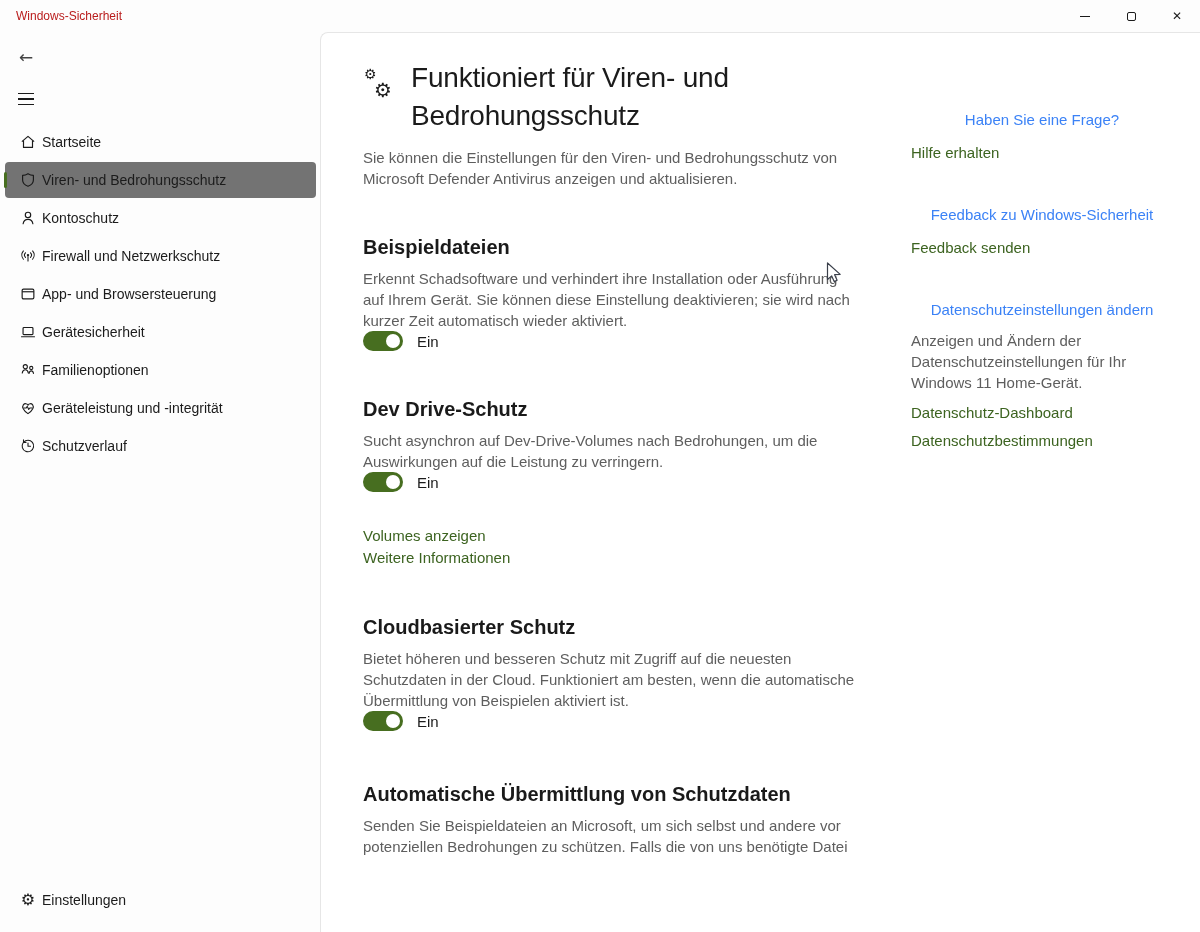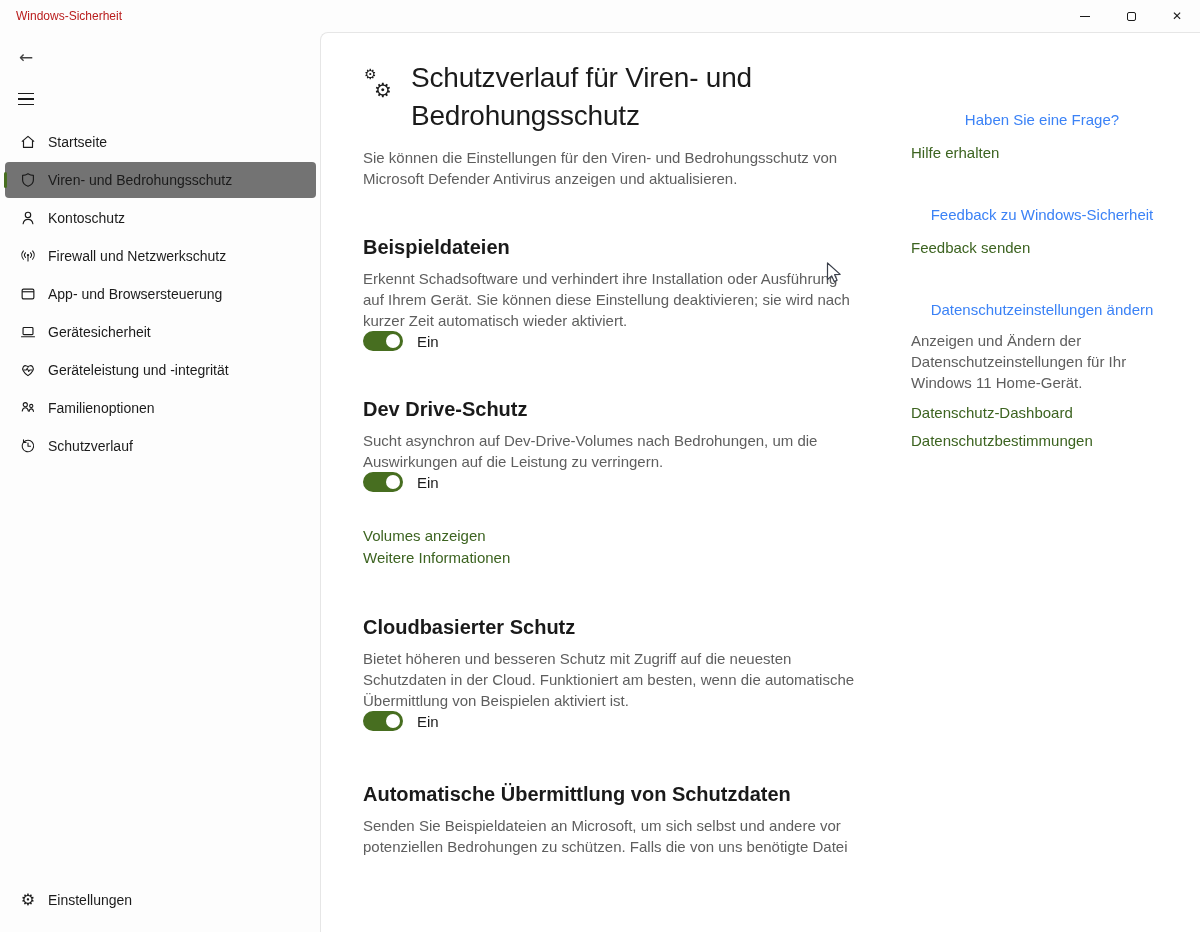--- a/index.html
+++ b/index.html
@@ -26,21 +26,21 @@
 
   
   .sidebar { width: 320px; flex: none; display: flex; flex-direction: column; }
   .icon-btn { width: 32px; height: 30px; display: flex; align-items: center; justify-content: center; margin-left: 10px; background: none; border: none; padding: 0; }
   .back-btn { margin-top: 10px; font-size: 17px; font-family: "DejaVu Sans", sans-serif; color: #444; }
   .hamburger { margin-top: 12px; flex-direction: column; gap: 4px; }
   .hamburger i { display: block; width: 16px; height: 1.6px; background: #1b1b1b; }
   .nav { margin-top: 8px; }
   .nav-item {
     height: 36px; margin: 2px 4px 2px 5px; padding-left: 14px;
-    border-radius: 4px; display: flex; align-items: center; gap: 11px;
+    border-radius: 4px; display: flex; align-items: center; gap: 5px;
     position: relative; font-size: 14px; color: #1b1b1b; cursor: default;
   }
   .nav-item.selected { background: #737373; }
   .nav-item .accent { position: absolute; left: -1px; top: 10px; width: 3px; height: 16px; border-radius: 2px; background: #476e20; }
   .nav-item svg { flex: none; }
   .sidebar-footer { margin-top: auto; margin-bottom: 12px; }
   .gear-glyph { font-family: "DejaVu Sans", sans-serif; font-size: 16px; line-height: 1; color: #1b1b1b; width: 18px; text-align: center; }
 
   
   .card {
@@ -161,38 +161,38 @@
 
       <div class="nav-item">
         <svg width="18" height="18" viewBox="0 0 20 20" fill="none" stroke="#1b1b1b" stroke-width="1.3" stroke-linecap="round">
           <rect x="4.5" y="5" width="11" height="8" rx="1"></rect>
             <path d="M2.8 15.3 H17.2"></path>
         </svg>
         <span>Gerätesicherheit</span>
       </div>
 
       <div class="nav-item">
-        <svg width="18" height="18" viewBox="0 0 20 20" fill="none" stroke="#1b1b1b" stroke-width="1.2" stroke-linejoin="round" stroke-linecap="round">
-          <path d="M10 16.2 C4.4 12.4 3.2 8.7 4.8 6.5 C6.3 4.5 9 4.9 10 6.9 C11 4.9 13.7 4.5 15.2 6.5 C16.8 8.7 15.6 12.4 10 16.2 Z"></path>
-          <path d="M5.6 10 H8 L9.2 8.2 L10.8 11.6 L12 10 H14.4"></path>
-        </svg>
-        <span>Geräteleistung und -integrität</span>
-      </div>
-
-      <div class="nav-item">
         <svg width="18" height="18" viewBox="0 0 20 20" fill="none" stroke="#1b1b1b" stroke-width="1.2" stroke-linecap="round">
           <circle cx="7" cy="6.3" r="2.3"></circle>
             <circle cx="13.6" cy="7.8" r="1.8"></circle>
           <path d="M3.6 13.4 C4 10.9 5.4 9.8 7 9.8 C8.6 9.8 10 10.9 10.4 13.4"></path>
           <path d="M11.2 13.8 C11.5 11.9 12.4 11 13.6 11 C14.8 11 15.8 11.9 16.1 13.8"></path>
         </svg>
         <span>Familienoptionen</span>
       </div>
 
       <div class="nav-item">
+        <svg width="18" height="18" viewBox="0 0 20 20" fill="none" stroke="#1b1b1b" stroke-width="1.2" stroke-linejoin="round" stroke-linecap="round">
+          <path d="M10 16.2 C4.4 12.4 3.2 8.7 4.8 6.5 C6.3 4.5 9 4.9 10 6.9 C11 4.9 13.7 4.5 15.2 6.5 C16.8 8.7 15.6 12.4 10 16.2 Z"></path>
+          <path d="M5.6 10 H8 L9.2 8.2 L10.8 11.6 L12 10 H14.4"></path>
+        </svg>
+        <span>Geräteleistung und -integrität</span>
+      </div>
+
+      <div class="nav-item">
         <svg width="18" height="18" viewBox="0 0 20 20" fill="none" stroke="#1b1b1b" stroke-width="1.2" stroke-linecap="round" stroke-linejoin="round">
           <path d="M4.6 6.4 A6.4 6.4 0 1 0 10 3.6 C8 3.6 6.2 4.5 5 5.9"></path>
           <path d="M5 3.2 V6 H7.8"></path>
           <path d="M10 6.8 V10.2 H12.8"></path>
         </svg>
         <span>Schutzverlauf</span>
       </div>
     </div>
 
     <div class="sidebar-footer">
@@ -205,21 +205,21 @@
 
   <div class="card">
     <div class="content">
 
       <div class="col-main">
         <div class="header-row">
           <div class="gears">
             <span class="gear-sm">⚙</span>
             <span class="gear-lg">⚙</span>
           </div>
-          <h1>Schutzverlauf für Viren- und Bedrohungsschutz</h1>
+          <h1>Funktioniert für Viren- und Bedrohungsschutz</h1>
         </div>
         <div class="subtitle">Sie können die Einstellungen für den Viren- und Bedrohungsschutz von Microsoft Defender Antivirus anzeigen und aktualisieren.</div>
 
         <div class="section">
           <h2>Beispieldateien</h2>
           <div class="body">Erkennt Schadsoftware und verhindert ihre Installation oder Ausführung auf Ihrem Gerät. Sie können diese Einstellung deaktivieren; sie wird nach kurzer Zeit automatisch wieder aktiviert.</div>
           <div class="toggle-row">
             <div class="toggle on" role="switch" aria-checked="true">
               <div class="knob"></div>
             </div>

